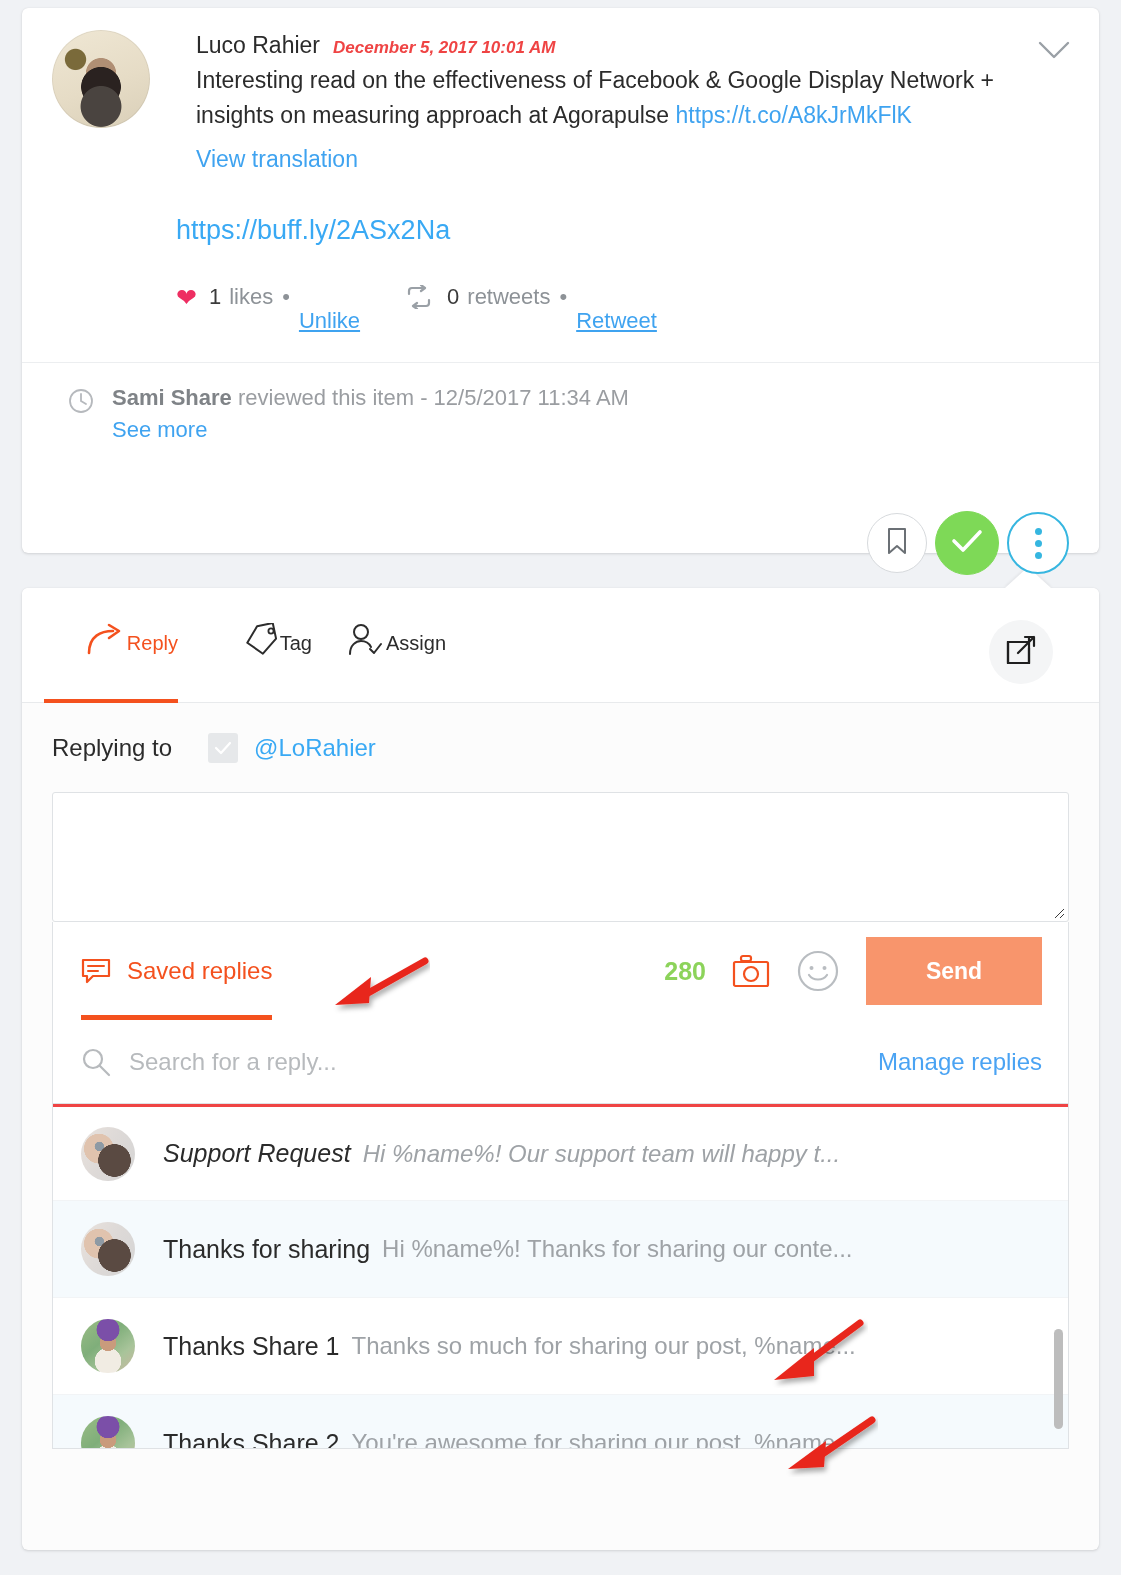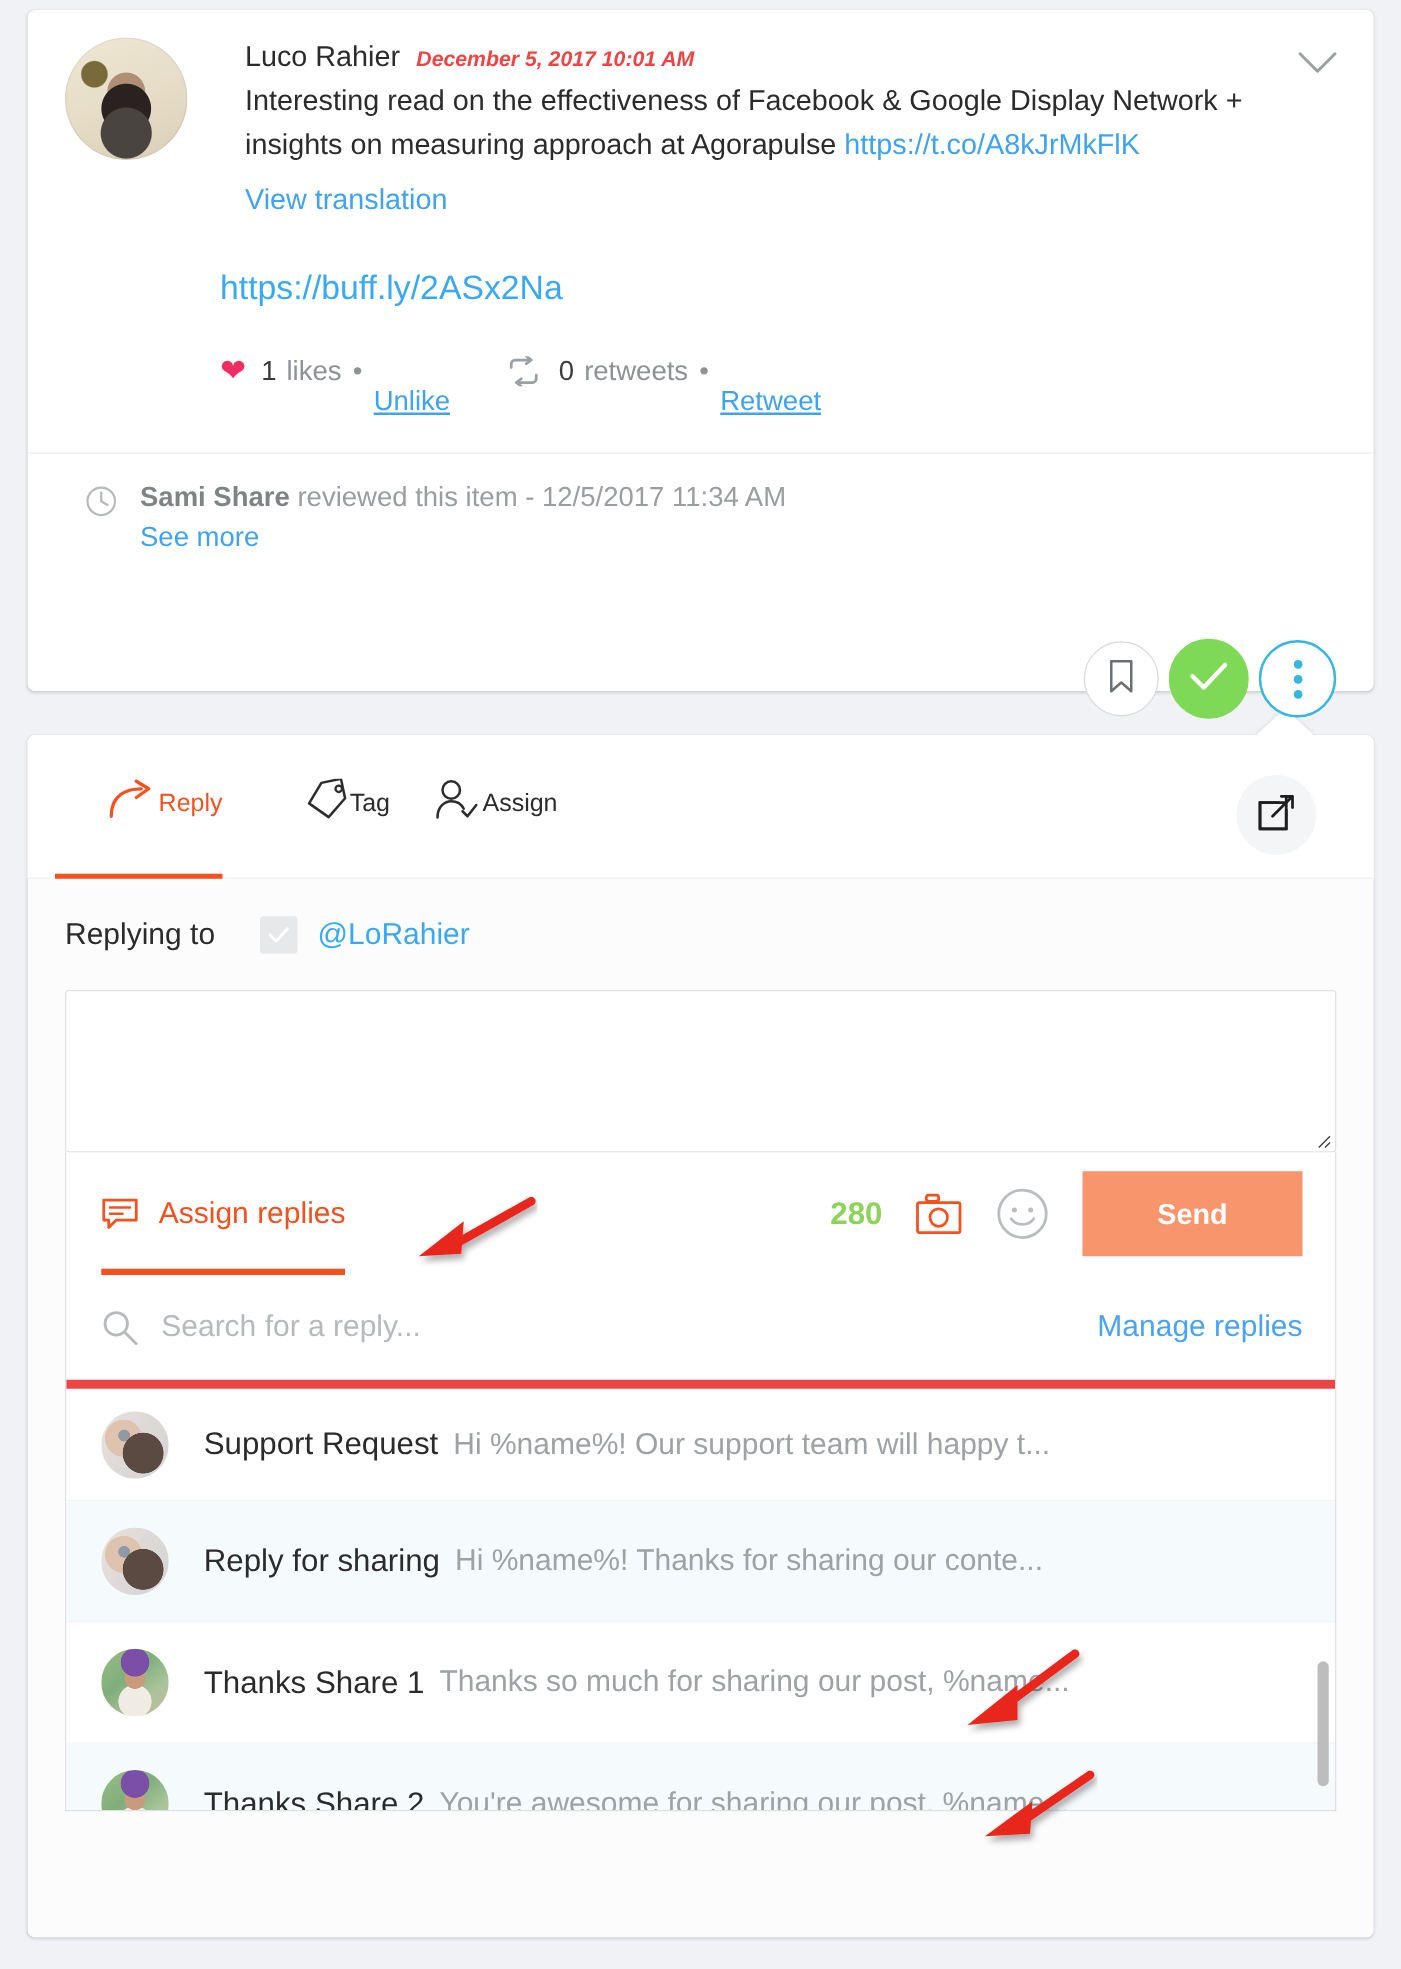--- a/index.html
+++ b/index.html
@@ -345,21 +345,21 @@
   .reply-item {
     display:flex;
     align-items:center;
     height: 97px;
     padding: 0 30px 0 28px;
     box-sizing: border-box;
     cursor: pointer;
     border-bottom: 1px solid #f2f4f6;
   }
   .reply-item.alt { background: #f5fafd; }
-  .reply-item:first-child { border-top: 7px solid #ef4444; }
+  .reply-item:first-child { border-top: 3px solid #ef4444; font-style: italic; }
   .ava-sm {
     width: 54px; height: 54px;
     border-radius: 50%;
     flex: 0 0 54px;
     margin-right: 28px;
   }
   .ava-girl {
     background:
       radial-gradient(circle at 62% 62%, #5a4a42 0%, #5a4a42 34%, transparent 35%),
       radial-gradient(circle at 34% 36%, #8e9aa4 0%, #8e9aa4 9%, transparent 10%),
@@ -561,21 +561,21 @@
   </div>
 
   <div class="toolbar">
     <div class="saved-replies-tab">
       <span class="sr-ico">
         <svg width="30" height="28" viewBox="0 0 30 28">
             <path d="M2 3 h26 v16 H12 l-6 6 v-6 H2 Z" fill="none" stroke="#f4511e" stroke-width="2.2" stroke-linejoin="round"></path>
             <path d="M7 9 h16 M7 14 h10" stroke="#f4511e" stroke-width="2" stroke-linecap="round"></path>
           </svg>
       </span>
-      <span>Assign replies</span>
+      <span>Saved replies</span>
     </div>
 
     <div class="toolbar-right">
       <span class="counter">280</span>
       <span class="cam-btn">
         <svg width="38" height="34" viewBox="0 0 38 34">
             <rect x="2" y="8" width="34" height="24" rx="1.5" fill="none" stroke="#f4511e" stroke-width="2.2"></rect>
             <circle cx="19" cy="20" r="7" fill="none" stroke="#f4511e" stroke-width="2.2"></circle>
             <rect x="9" y="2" width="10" height="5" rx="2" fill="none" stroke="#f4511e" stroke-width="2.2"></rect>
           </svg>
@@ -606,21 +606,21 @@
   <div class="replies-list">
 
     <div class="reply-item">
       <span class="ava-sm ava-girl"></span>
       <span class="reply-title">Support Request</span>
       <span class="reply-preview">Hi %name%! Our support team will happy t...</span>
     </div>
 
     <div class="reply-item alt">
       <span class="ava-sm ava-girl"></span>
-      <span class="reply-title">Reply for sharing</span>
+      <span class="reply-title">Thanks for sharing</span>
       <span class="reply-preview">Hi %name%! Thanks for sharing our conte...</span>
     </div>
 
     <div class="reply-item">
       <span class="ava-sm ava-frida"></span>
       <span class="reply-title">Thanks Share 1</span>
       <span class="reply-preview">Thanks so much for sharing our post, %name...</span>
     </div>
 
     <div class="reply-item alt">

